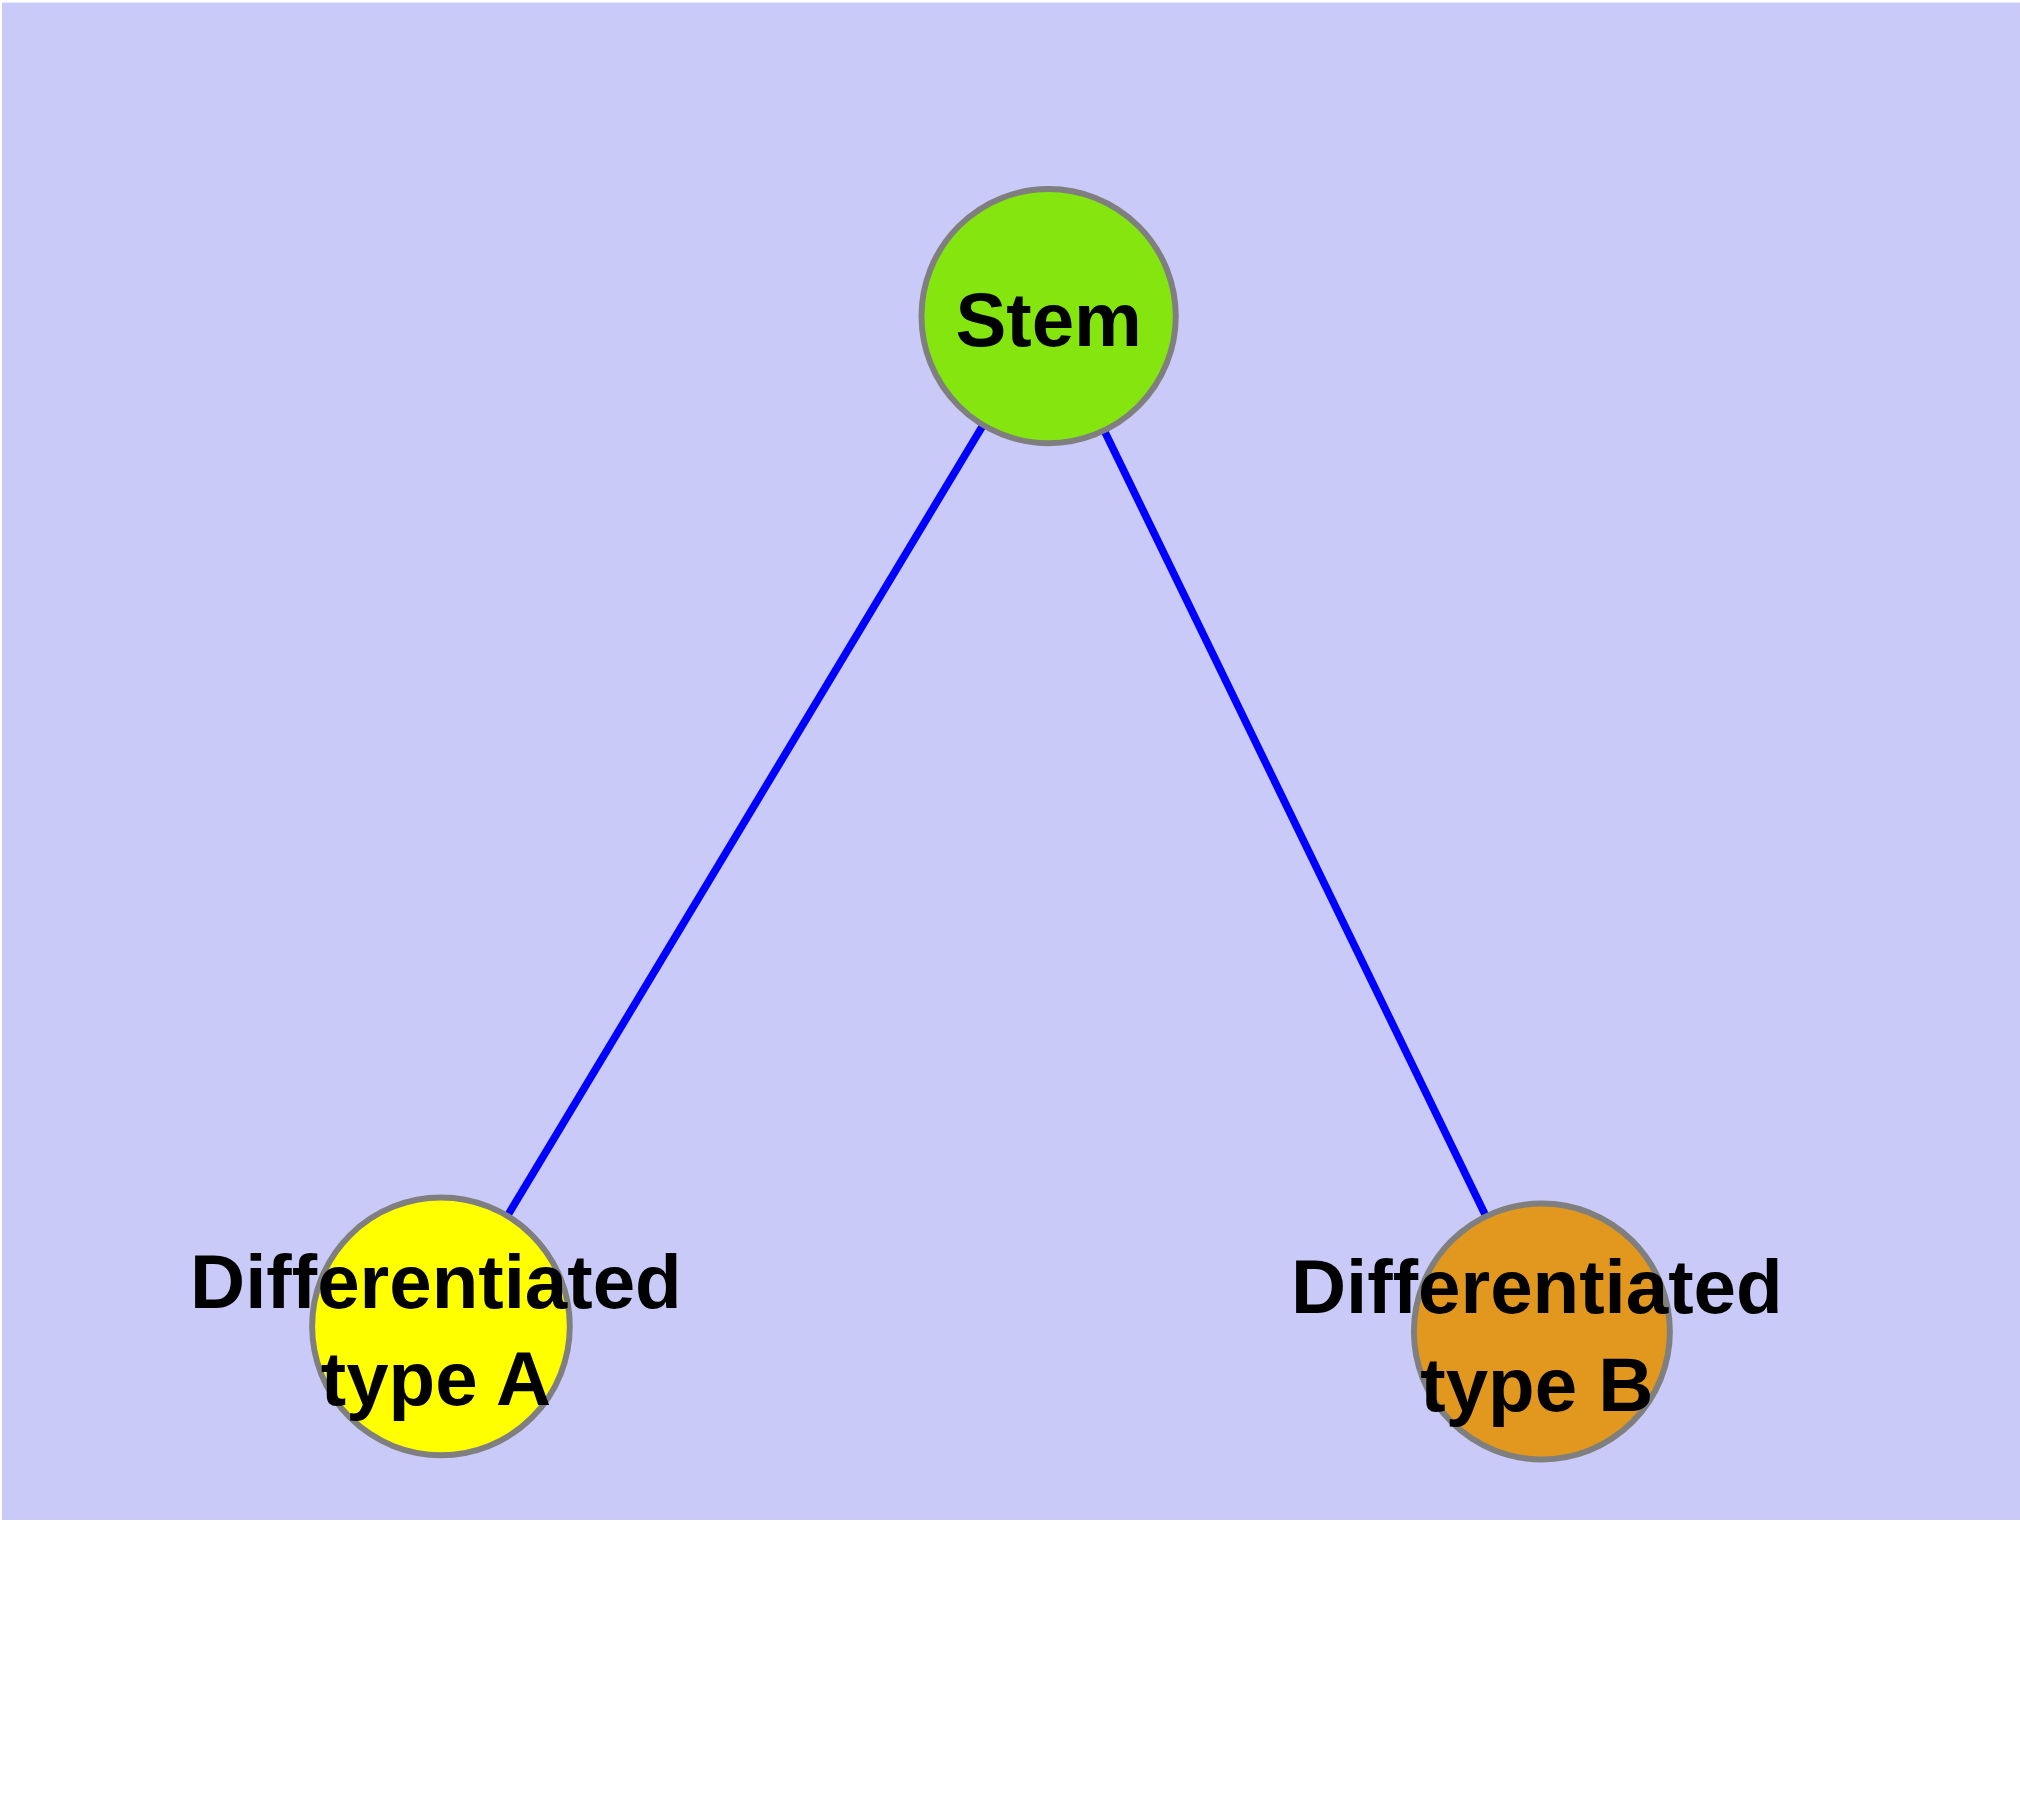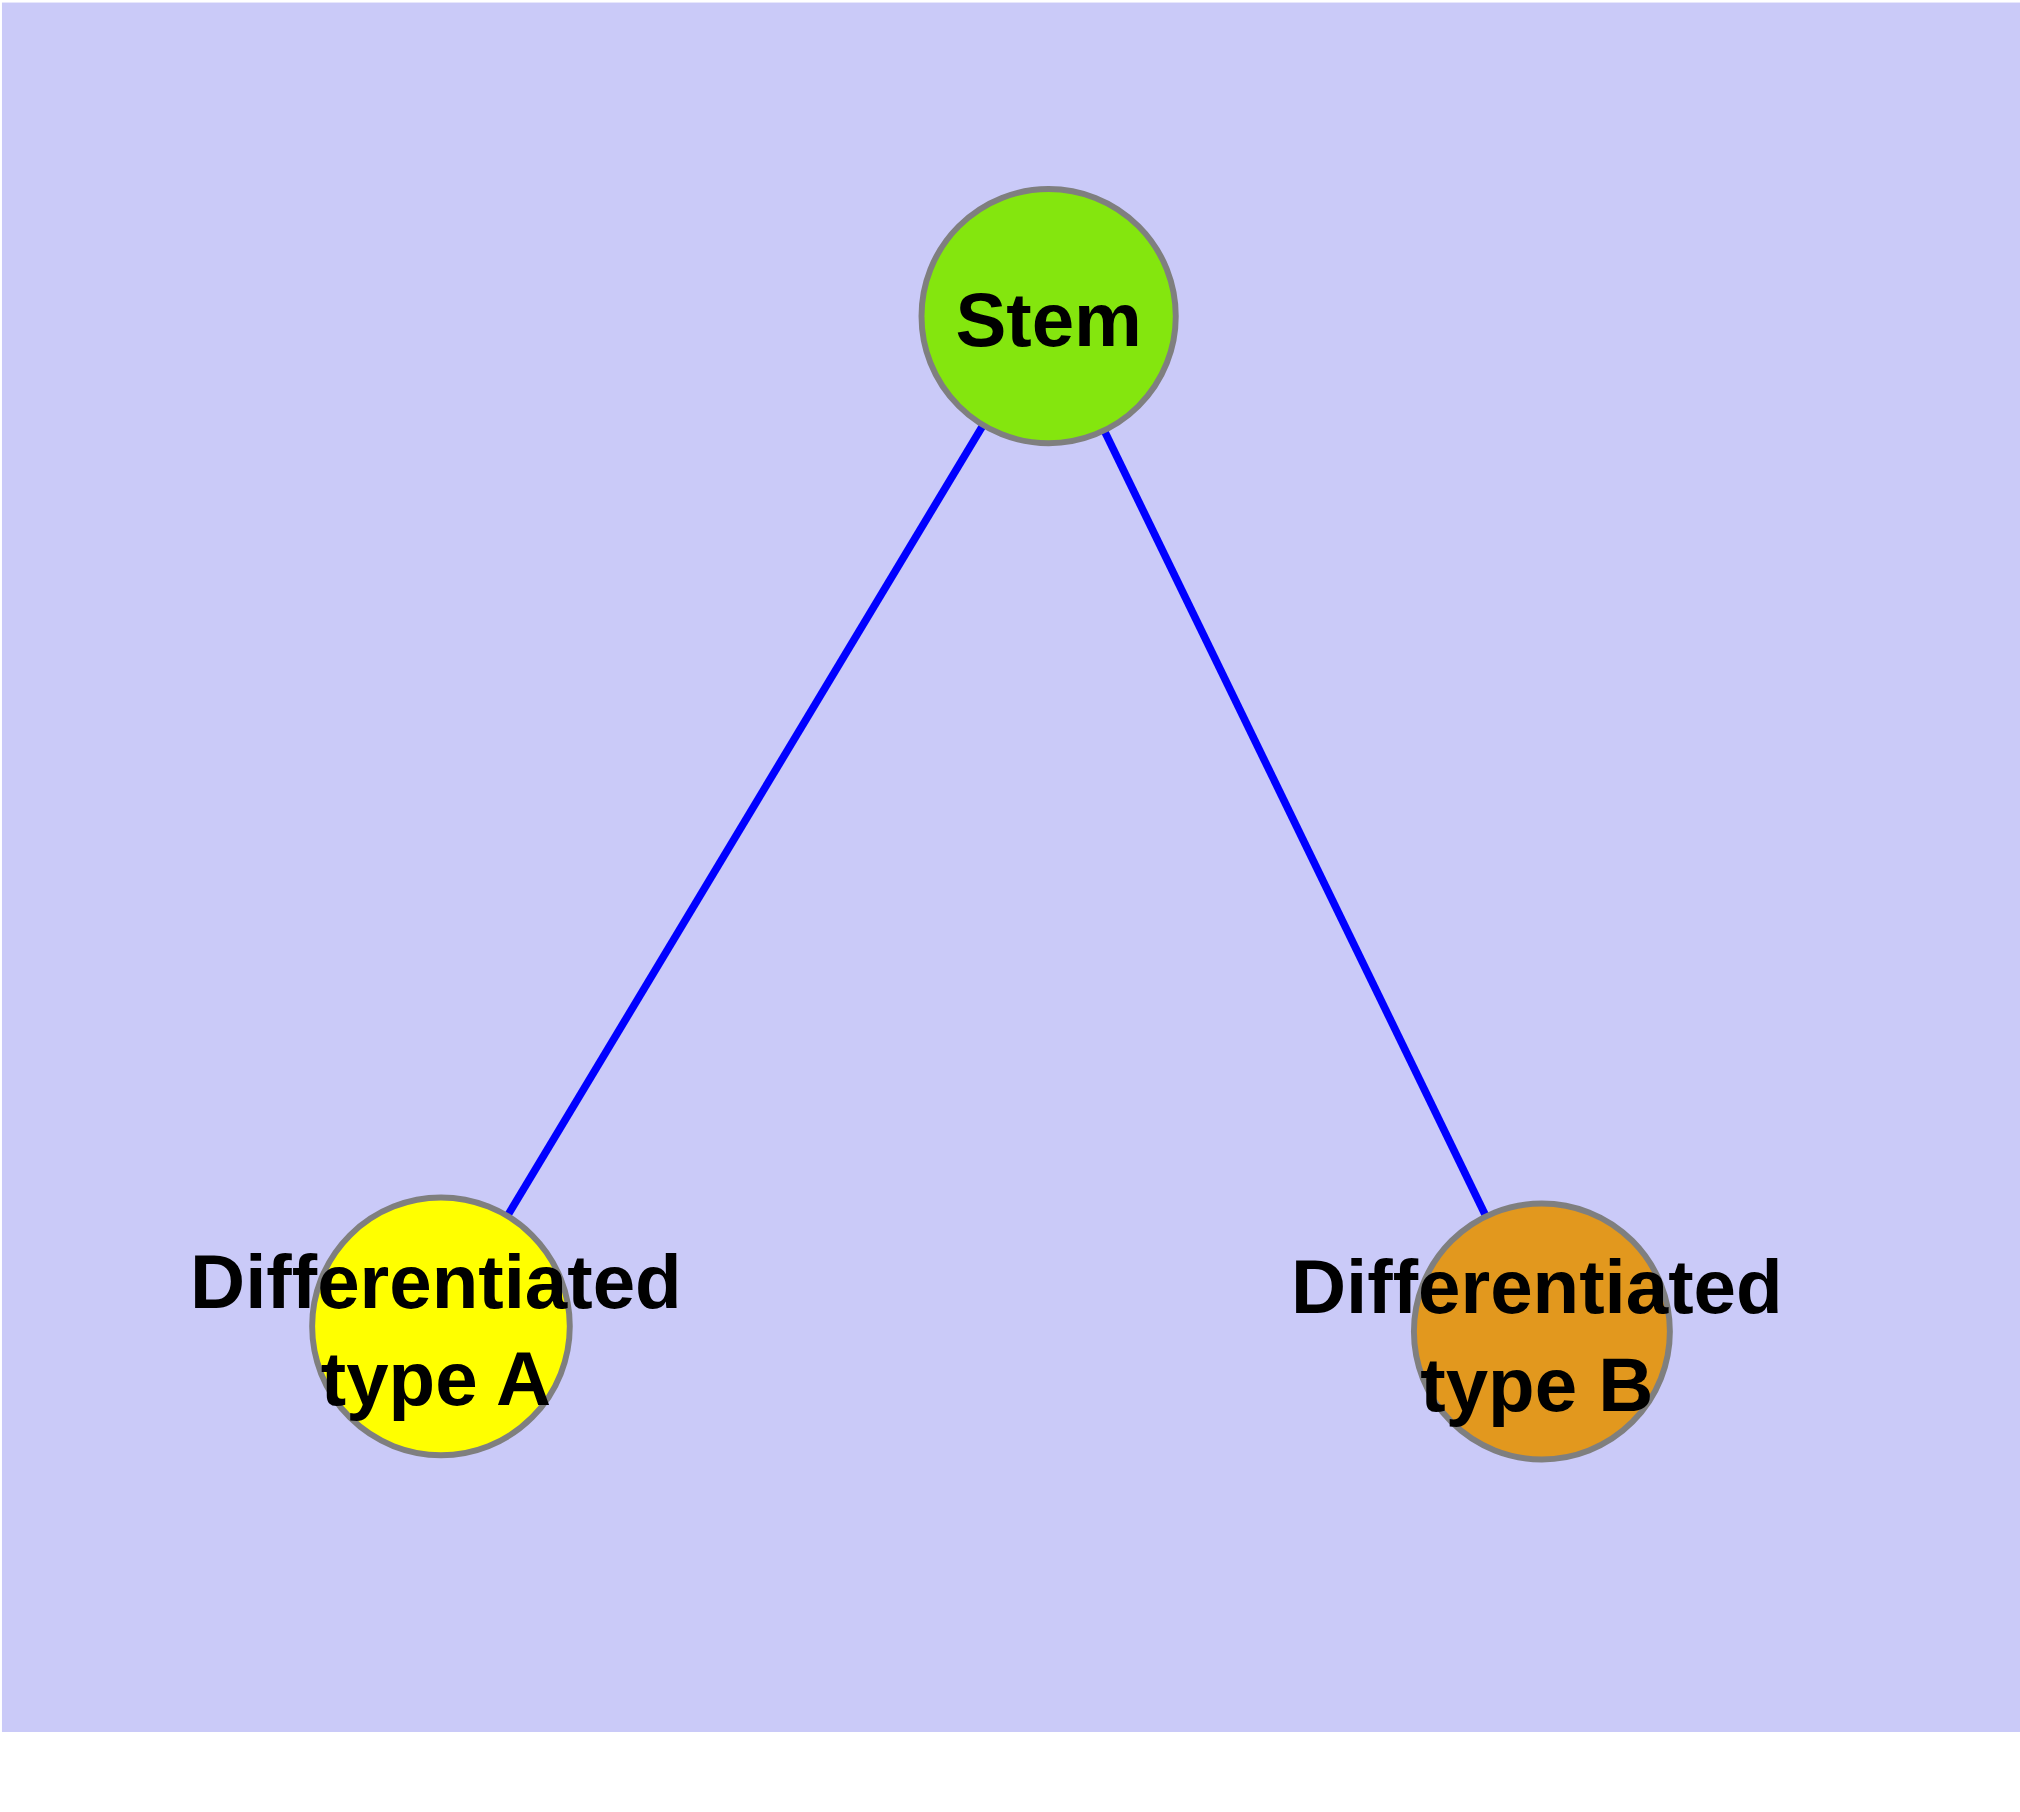--- a/index.html
+++ b/index.html
@@ -3,21 +3,21 @@
 <meta charset="utf-8">
 <style>
   html, body {
     margin: 0;
     padding: 0;
     background: #ffffff;
   }
   #canvas-wrap {
     position: relative;
     width: 2021px;
-    height: 1732px;
+    height: 1520px;
     background: #ffffff; 
     overflow: hidden;
   }
   svg#graph {
     position: absolute;
     top: 0;
     left: 0;
     width: 2021px;
     height: 1812px;
     display: block;

